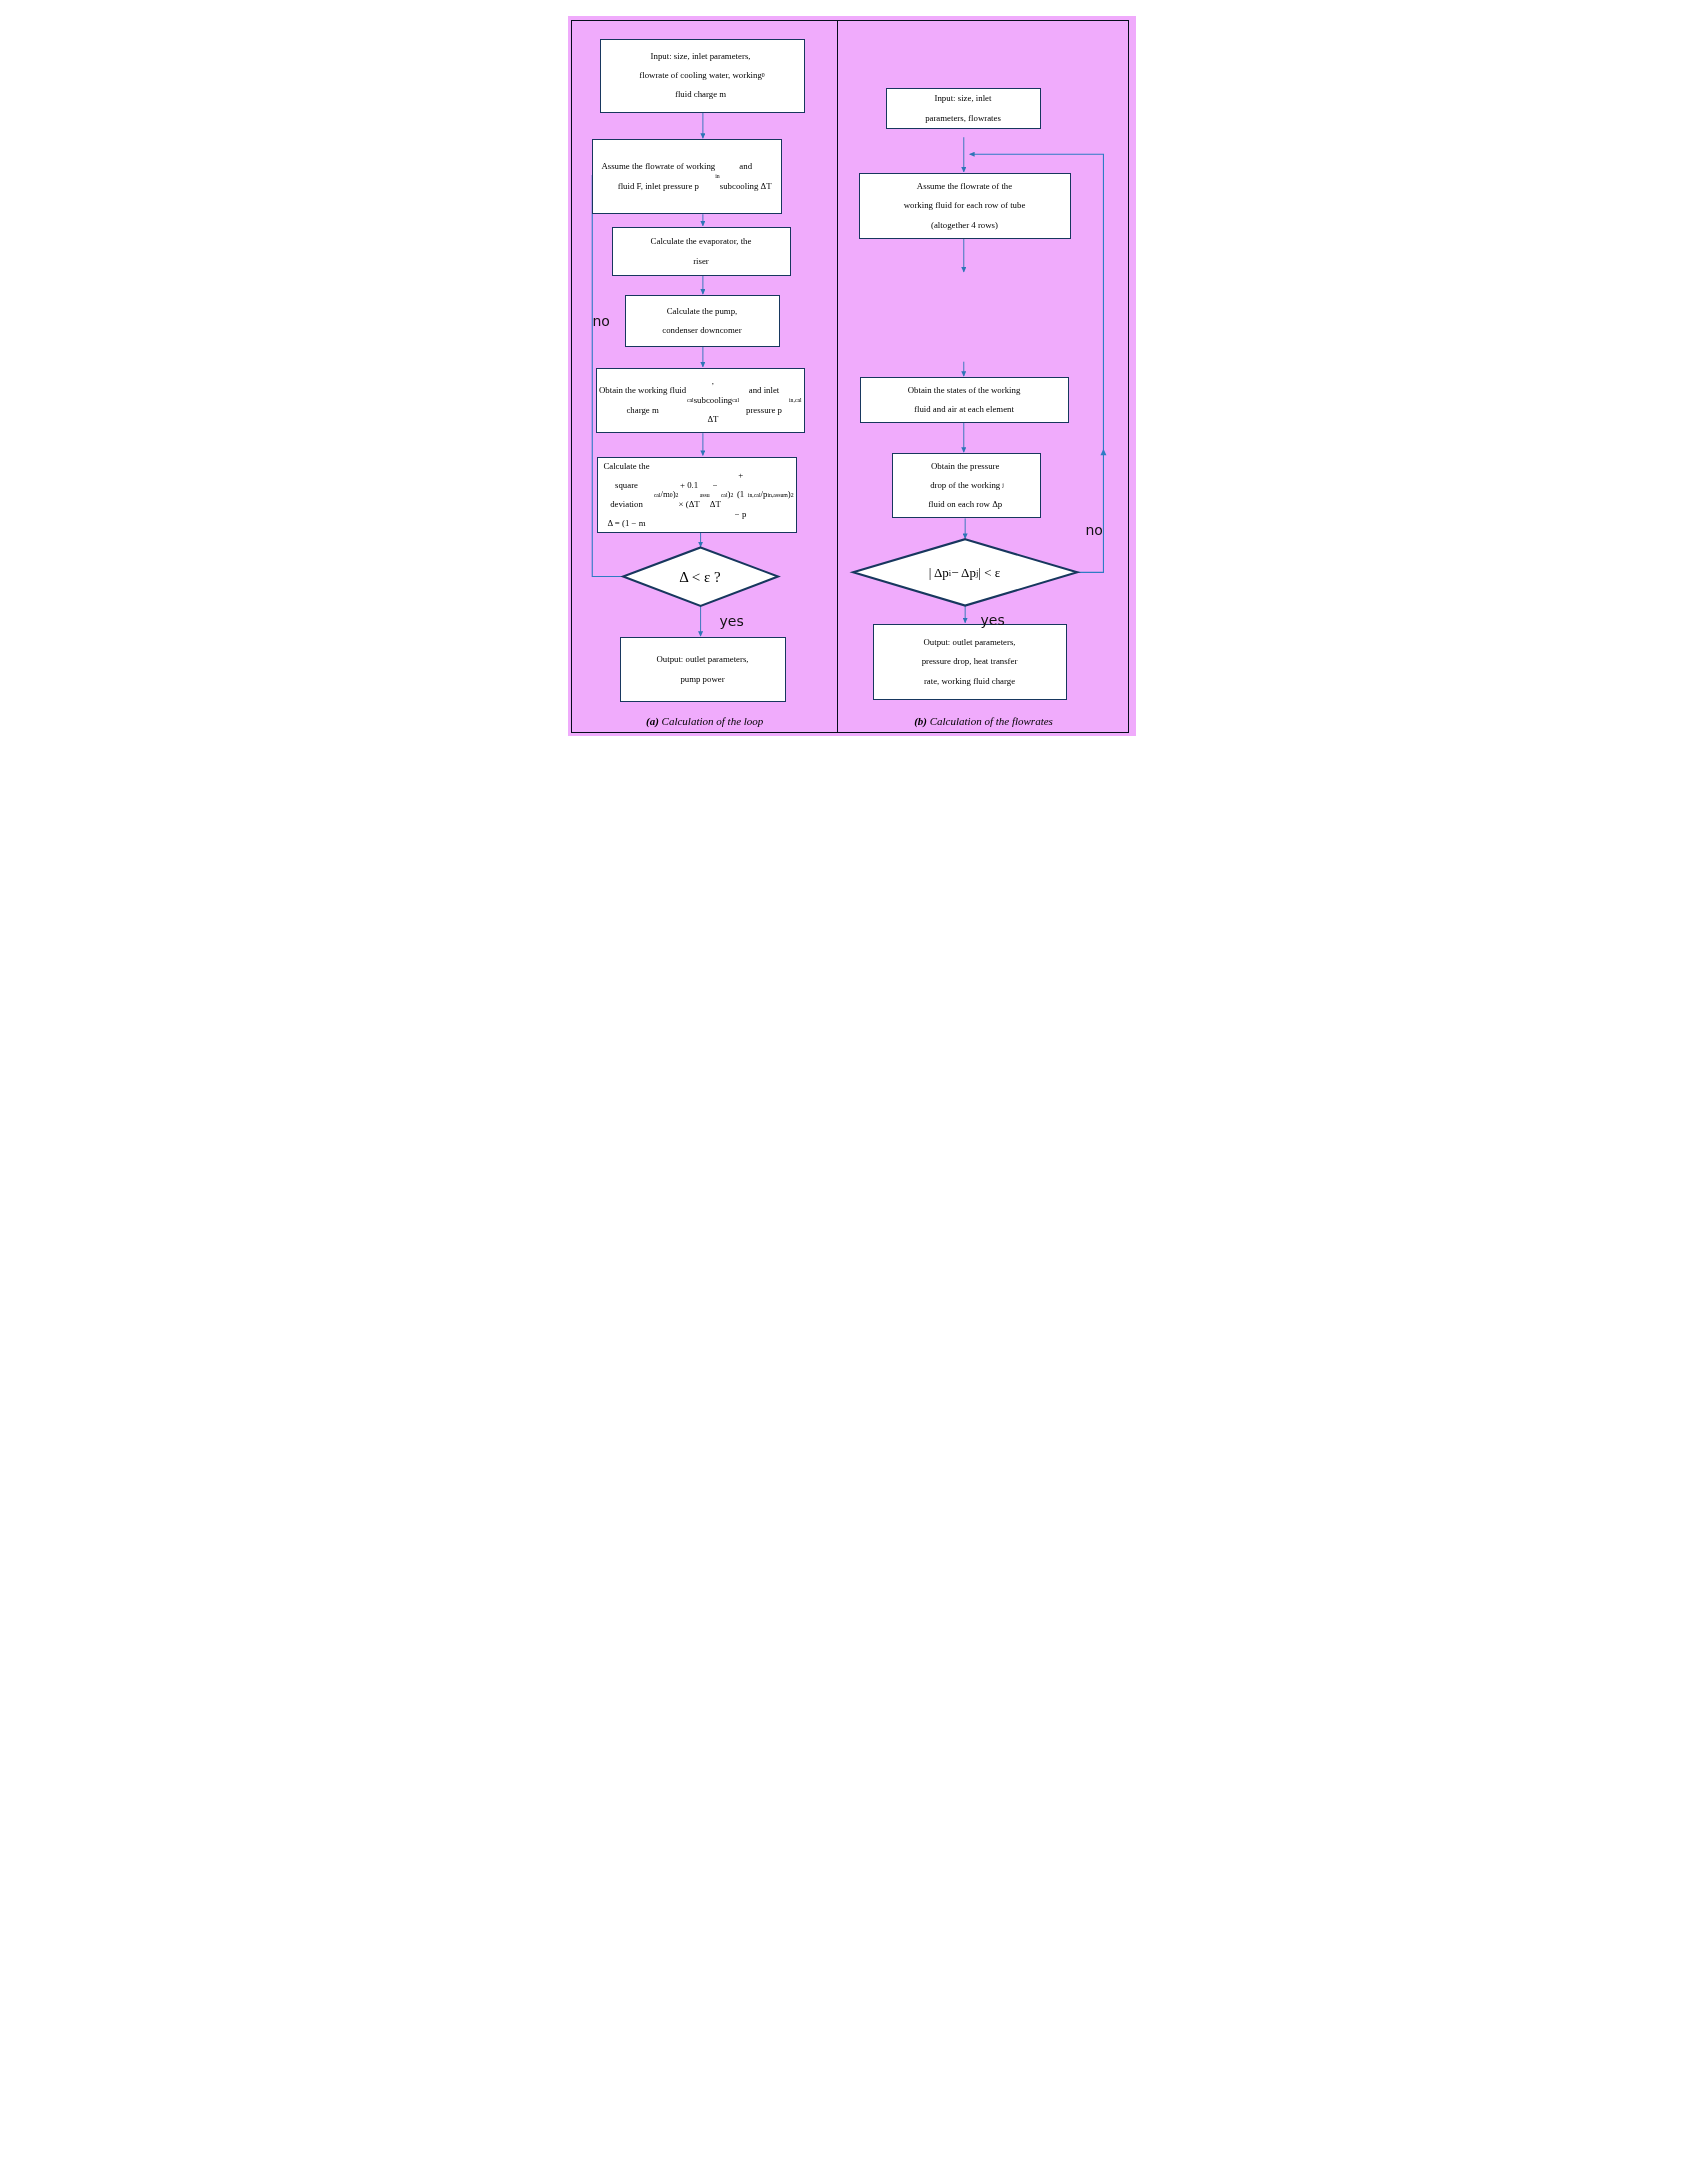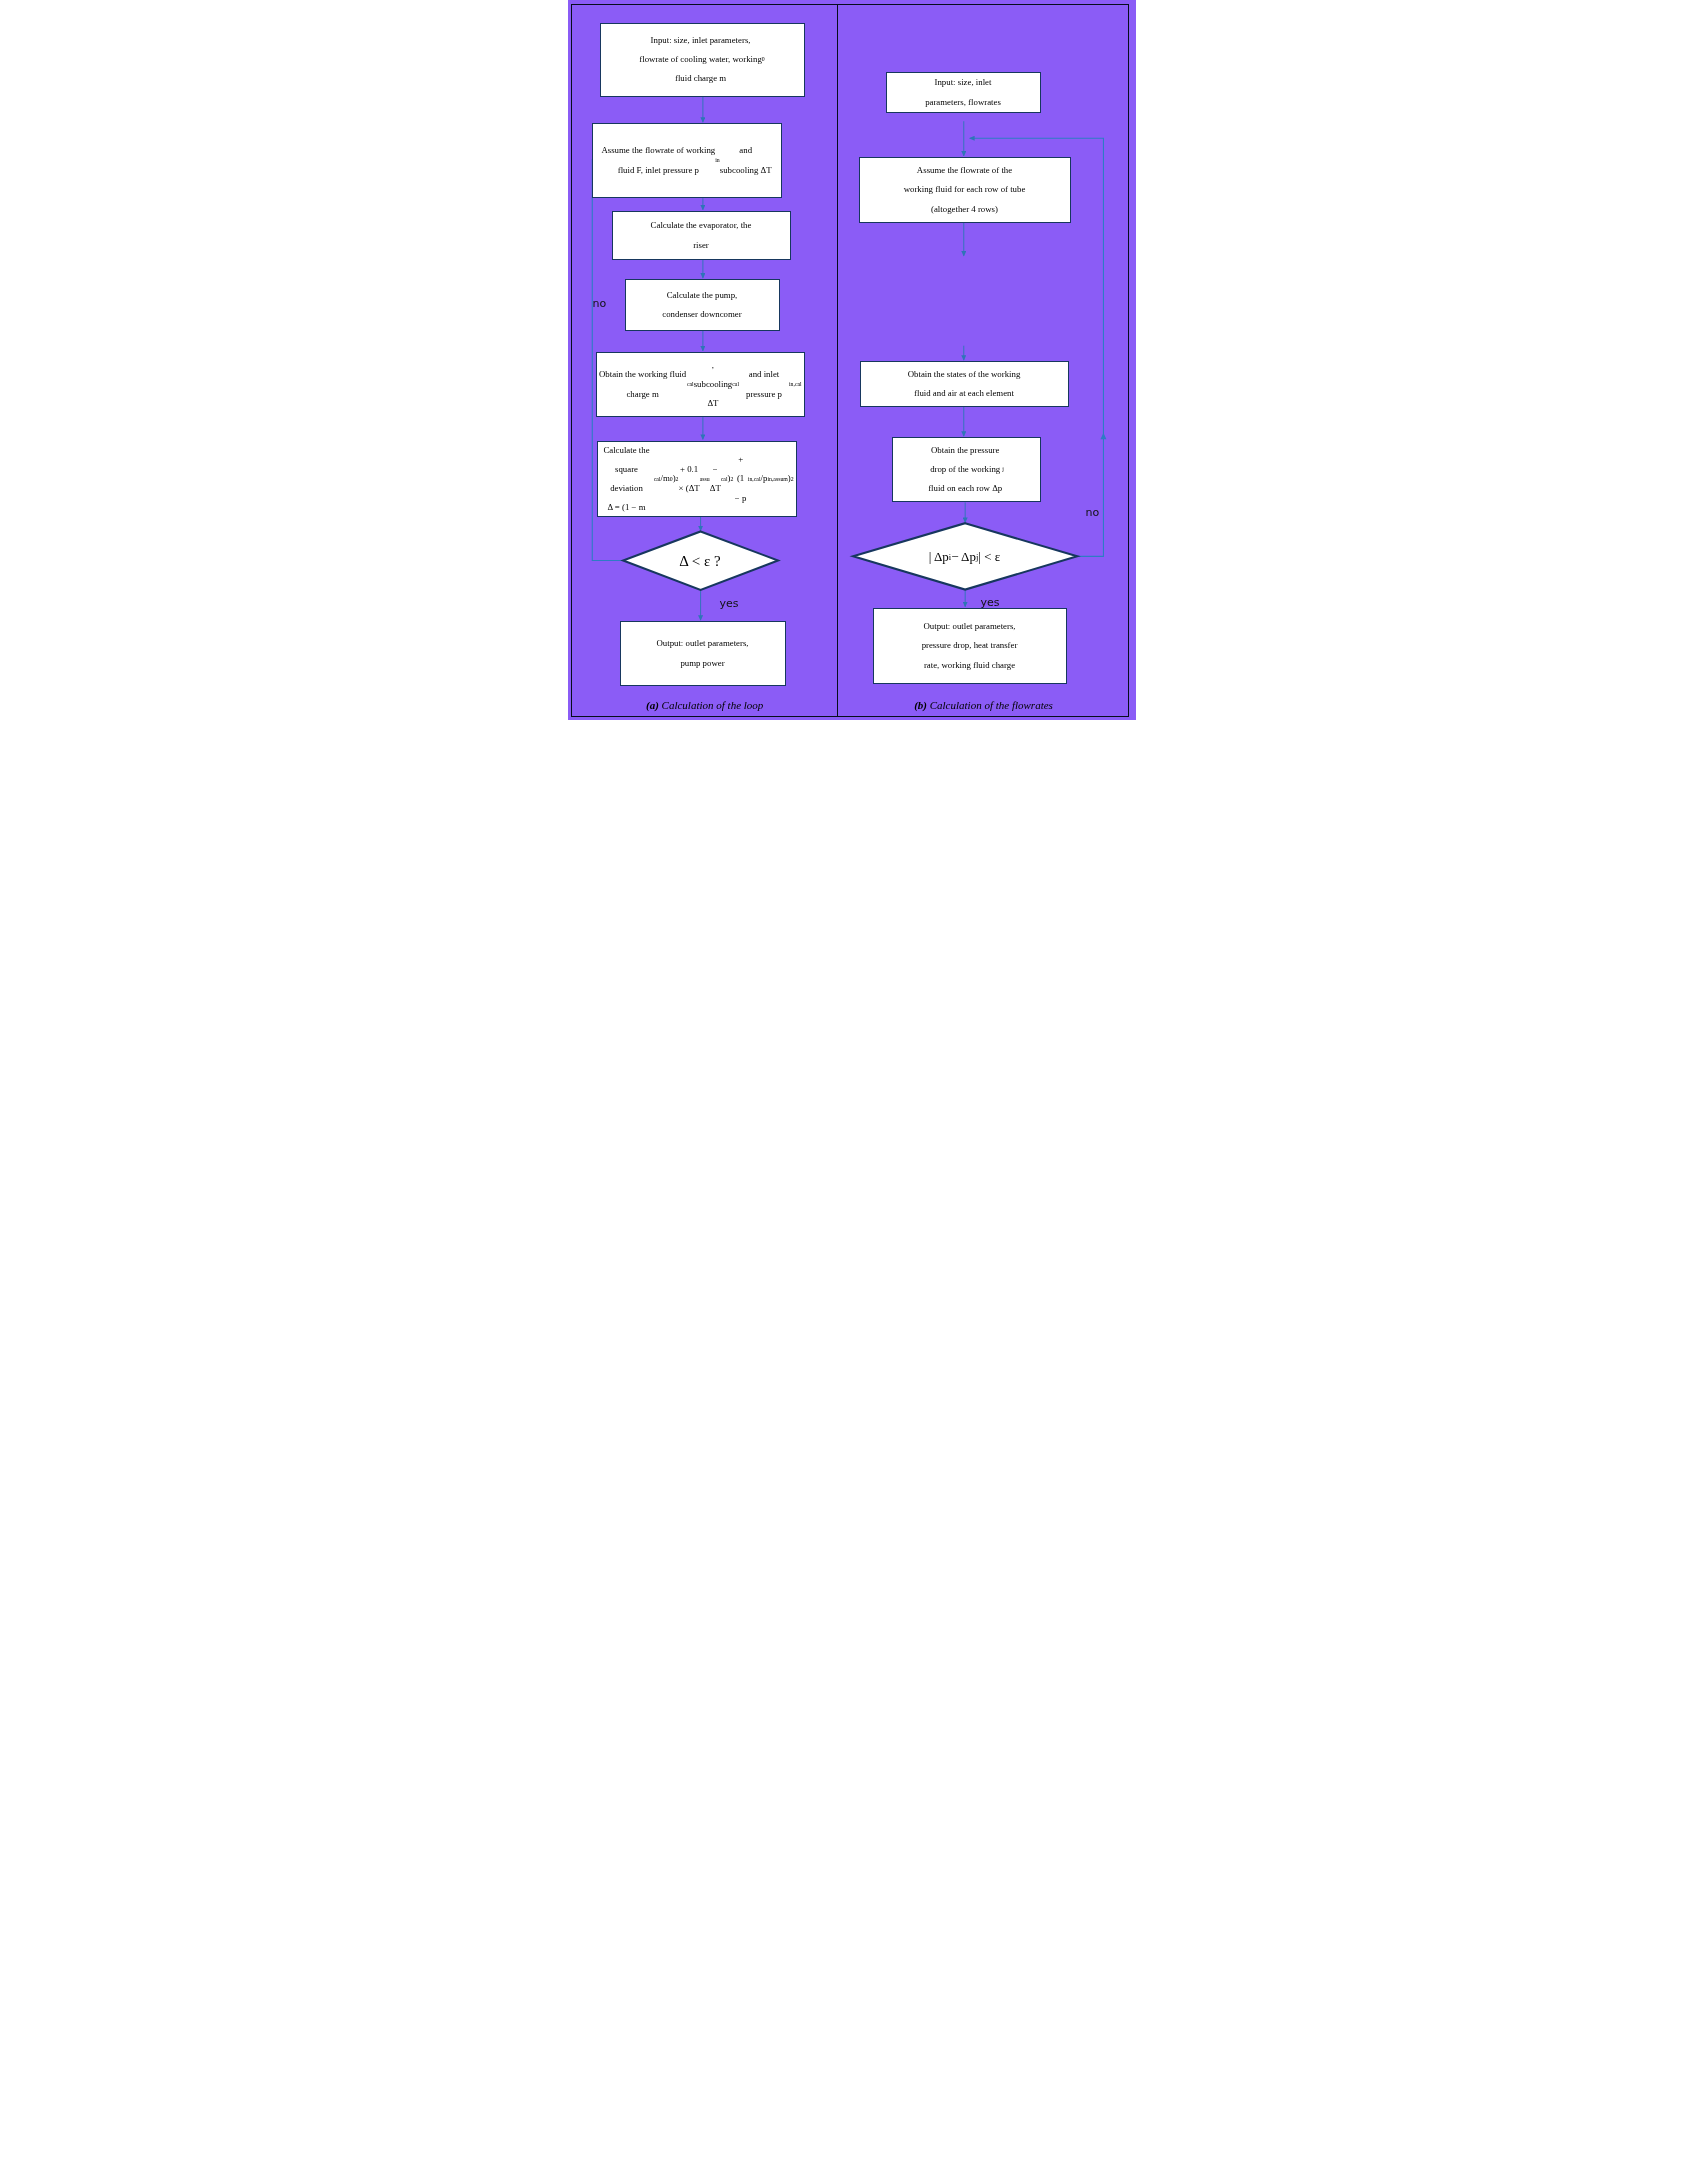--- a/index.html
+++ b/index.html
@@ -1,20 +1,20 @@
 <!DOCTYPE html>
 <html style="font-size:7.4px"><head>
 <meta charset="utf-8">
 <style>
   html,body{margin:0;padding:0;background:#ffffff;}
   .canvas{
     position:relative;
     width:568px;height:720px;
-    margin:0 auto;
-    background:#8b5cf6;
+    margin:16px auto;
+    background:#f0abfc;
     font-family:"Liberation Serif","DejaVu Serif",serif;
     color:#000;
     overflow:hidden;
   }
   .frame{
     position:absolute;left:3.7px;top:3.7px;width:558px;height:713px;
     border:1.4px solid #060d1c;
     box-sizing:border-box;
   }
   .divider{
@@ -36,21 +36,21 @@
     position:absolute;
     display:flex;align-items:center;justify-content:center;
     text-align:center;
     font-size:15px;
   }
   sub{font-size:0.66em;vertical-align:-0.28em;letter-spacing:0;}
   sup{font-size:0.66em;vertical-align:0.45em;}
   .lbl{
     position:absolute;
     font-family:"DejaVu Sans","Liberation Sans",sans-serif;
-    font-size:11px;color:#111;
+    font-size:14px;color:#111;
   }
   .caption{
     position:absolute;top:699px;
     text-align:center;
     font-size:11px;
     font-style:italic;
   }
   .caption b{font-weight:bold;}
 </style>
 </head>

